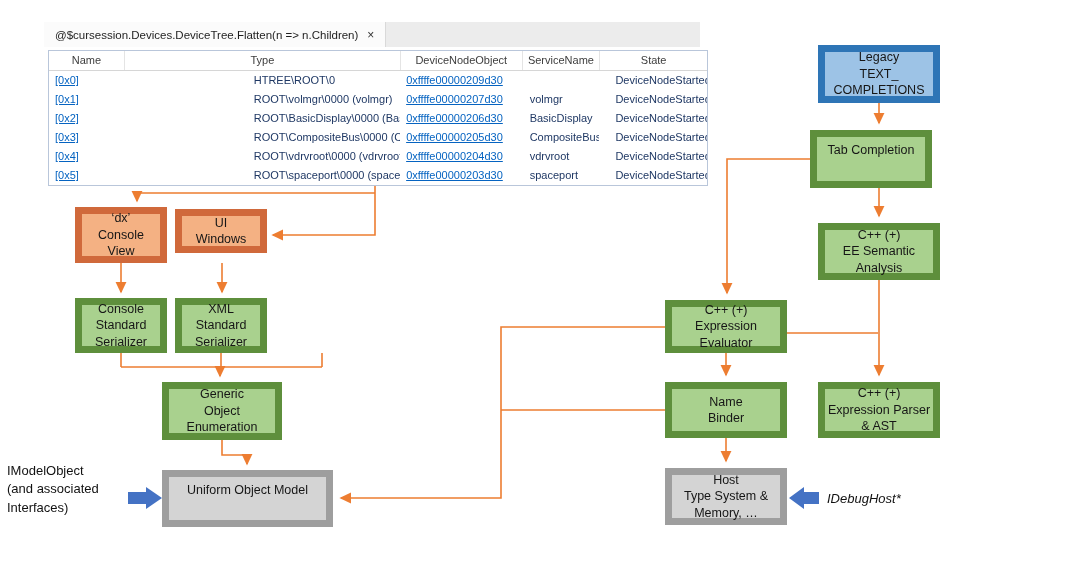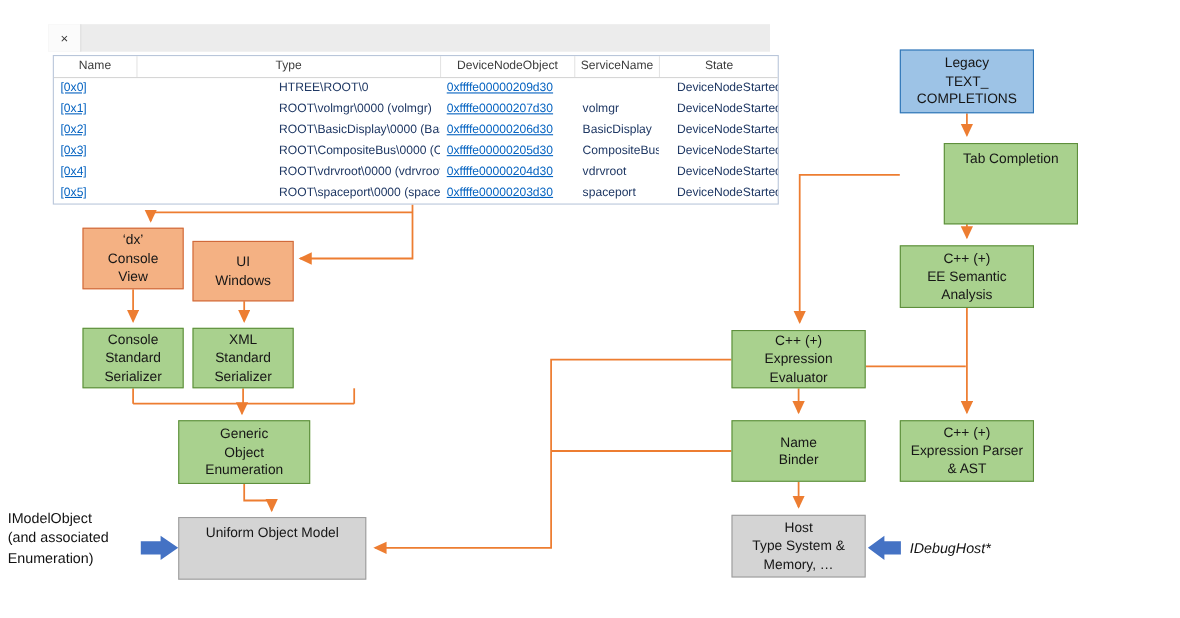--- a/index.html
+++ b/index.html
@@ -22,21 +22,21 @@
   .td{box-sizing:border-box;overflow:hidden;white-space:nowrap;color:#1F3864;}
   .col-name{width:75px;padding-left:6px;}
   .col-value{width:277px;padding-left:130px;}
   .col-node{width:122px;padding-left:6px;}
   .col-service{width:78px;padding-left:8px;}
   .col-state{width:108px;padding-left:16px;}
   .th.col-value,.th.col-name,.th.col-node,.th.col-service,.th.col-state{padding-left:0;}
   .link{color:#0563C1;text-decoration:underline;cursor:pointer;}
 
   
-  .node{position:absolute;box-sizing:border-box;border:1px solid #a16207;
+  .node{position:absolute;box-sizing:border-box;border:7px solid #a16207;
         display:flex;align-items:center;justify-content:center;text-align:center;
         white-space:pre-line;font-size:12.5px;line-height:1.32;color:#161616;}
   .node.top{align-items:flex-start;padding-top:5px;}
   .green{background:#A9D18E;border-color:#5E8F3C;}
   .salmon{background:#F4B183;border-color:#D0693B;}
   .blue{background:#9DC3E6;border-color:#2E75B6;}
   .gray{background:#D4D4D4;border-color:#9E9E9E;}
 
   .floating-label{position:absolute;font-size:13px;line-height:1.42;color:#111;white-space:pre-line;}
 </style>
@@ -84,20 +84,21 @@
       <path d="M665,327 L501,327 L501,498 L341,498" marker-end="url(#arrow)"></path>
       <path d="M665,410 L501,410"></path>
     </g>
 
     <polygon points="128,492 146,492 146,487 162,498 146,509 146,504 128,504" fill="#4472C4"></polygon>
     <polygon points="819,492 804,492 804,487 789,498 804,509 804,504 819,504" fill="#4472C4"></polygon>
   </svg>
 
   <div class="tabstrip">
     <div class="tab">
+      <span class="tab-label">@$cursession.Devices.DeviceTree.Flatten(n =&gt; n.Children)</span>
       <span class="tab-close">×</span>
     </div>
   </div>
 
   <div class="dtable">
     <div class="thead">
       <div class="th col-name">Name</div>
       <div class="th col-value">Type</div>
       <div class="th col-node">DeviceNodeObject</div>
       <div class="th col-service">ServiceName</div>
@@ -144,29 +145,29 @@
       <div class="td col-value">ROOT\spaceport\0000 (spaceport)</div>
       <div class="td col-node"><span class="link">0xffffe00000203d30</span></div>
       <div class="td col-service">spaceport</div>
       <div class="td col-state">DeviceNodeStarted (776)</div>
     </div>
   </div>
 
   <div class="node blue" style="left:818px;top:45px;width:122px;height:58px">Legacy
 TEXT_
 COMPLETIONS</div>
-  <div class="node green top" style="left:858px;top:130px;width:122px;height:74px">Tab Completion</div>
+  <div class="node green top" style="left:810px;top:130px;width:122px;height:58px">Tab Completion</div>
   <div class="node green" style="left:818px;top:223px;width:122px;height:57px">C++ (+)
 EE Semantic
 Analysis</div>
 
   <div class="node salmon" style="left:75px;top:207px;width:92px;height:56px">‘dx’
 Console
 View</div>
-  <div class="node salmon" style="left:175px;top:219px;width:92px;height:55px">UI
+  <div class="node salmon" style="left:175px;top:209px;width:92px;height:44px">UI
 Windows</div>
 
   <div class="node green" style="left:75px;top:298px;width:92px;height:55px">Console
 Standard
 Serializer</div>
   <div class="node green" style="left:175px;top:298px;width:92px;height:55px">XML
 Standard
 Serializer</div>
 
   <div class="node gray top" style="left:162px;top:470px;width:171px;height:57px">Uniform Object Model</div>
@@ -181,16 +182,16 @@
 Binder</div>
   <div class="node green" style="left:818px;top:382px;width:122px;height:56px">C++ (+)
 Expression Parser
 &amp; AST</div>
   <div class="node gray" style="left:665px;top:468px;width:122px;height:57px">Host
 Type System &amp;
 Memory, …</div>
 
   <div class="floating-label" style="left:7px;top:462px;width:122px;">IModelObject
 (and associated
-Enumeration)</div>
+Interfaces)</div>
   <div class="floating-label" style="left:827px;top:490px;font-style:italic;">IDebugHost*</div>
 
 </div>
 
 </body></html>

